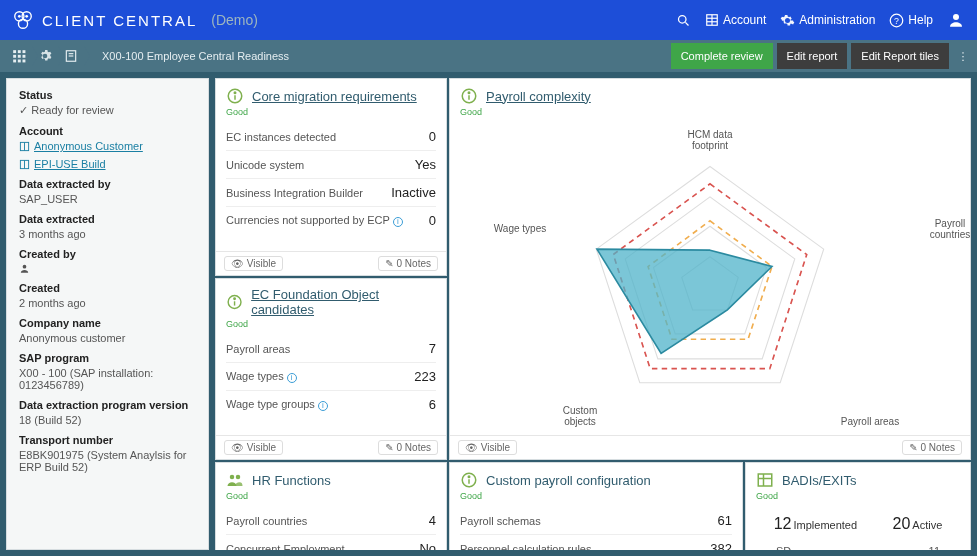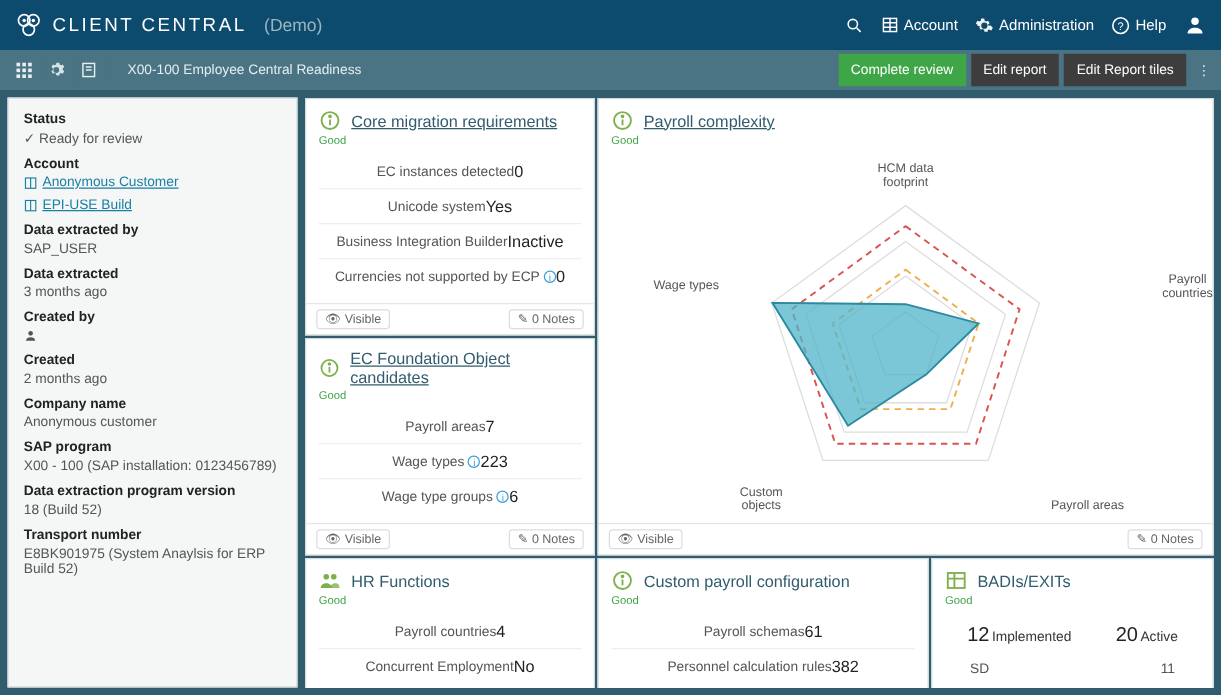--- a/index.html
+++ b/index.html
@@ -1,47 +1,47 @@
 <!DOCTYPE html>
 <html><head>
 <meta charset="utf-8">
 <style>
 *{box-sizing:border-box;margin:0;padding:0;font-family:-apple-system,BlinkMacSystemFont,"Segoe UI",Arial,sans-serif}
 body{background:#315c6e;width:977px;height:556px;overflow:hidden;font-size:12px;color:#333}
-.topbar{height:40px;background:#0c4a6e;display:flex;align-items:center;padding:0 12px;color:#fff}
+.topbar{height:40px;background:#1d4ed8;display:flex;align-items:center;padding:0 12px;color:#fff}
 .logo{display:flex;align-items:center;gap:8px;font-size:15px;letter-spacing:2px;font-weight:300}
 .logo-icon{width:22px;height:22px}
 .demo{color:#9db6bf;margin-left:6px;font-size:14px;letter-spacing:0}
 .top-right{margin-left:auto;display:flex;align-items:center;gap:14px;font-size:12px}
 .top-item{display:flex;align-items:center;gap:4px;cursor:pointer}
 .nav2{height:32px;background:#4a7384;display:flex;padding:0 0 0 6px;color:#e5eef1;font-size:11px;position:relative}
 .nav2 .sq{width:26px;height:32px;display:flex;align-items:center;justify-content:center;cursor:pointer;position:relative}
 .nav2 .sq::after{content:"";position:absolute;right:-6px;top:6px;width:0;height:0;border-top:10px solid transparent;border-bottom:10px solid transparent;border-left:6px solid #4a7384;z-index:1}
 .nav2 .crumb{padding:0 14px 0 18px;line-height:32px}
 .nav2-right{margin-left:auto;display:flex;align-items:center;height:100%}
 .btn{height:26px;padding:0 10px;font-size:11px;border:none;cursor:pointer;display:flex;align-items:center;color:#fff}
 .btn-green{background:#3fa648}
 .btn-grey{background:#3d3d3d;margin-left:4px}
 .dots{width:28px;height:32px;display:flex;align-items:center;justify-content:center;cursor:pointer;color:#e5eef1}
 .main{display:flex;height:484px;padding:6px;gap:6px}
-.sidebar{width:232px;background:#f5f7f7;border:1px solid #d6dde0;padding:10px 12px;overflow-y:auto;font-size:11px;color:#333}
+.sidebar{width:203px;background:#f5f7f7;border:1px solid #d6dde0;padding:10px 12px;overflow-y:auto;font-size:11px;color:#333}
 .sb-label{font-weight:700;color:#222;margin-top:8px}
 .sb-label:first-child{margin-top:0}
 .sb-val{color:#555;margin-top:3px;margin-bottom:6px}
 .sb-link{color:#1a7fa3;text-decoration:underline;display:flex;align-items:center;gap:4px}
 .chk{color:#555}
 .content{flex:1;overflow-y:auto;display:grid;grid-template-columns:232px 1fr 226px;gap:2px}
 .panel{background:#fff;border:1px solid #d6dde0;display:flex;flex-direction:column}
 .panel.span2{grid-column:2/4}
 .p-head{padding:8px 10px 4px;display:flex;align-items:center;gap:8px}
 .p-title{color:#315c6e;font-size:13px;text-decoration:underline;cursor:pointer}
 .p-title-nu{color:#315c6e;font-size:13px}
 .good{color:#3fa648;font-size:9px;padding:0 10px 6px;margin-top:-2px}
 .p-body{padding:0 10px 8px;flex:1}
-.row{display:flex;justify-content:center;align-items:center;padding:6px 0;font-size:11px;color:#555;border-top:1px solid #eee}
+.row{display:flex;justify-content:space-between;align-items:center;padding:6px 0;font-size:11px;color:#555;border-top:1px solid #eee}
 .row:first-child{border-top:none}
 .row .v{color:#222;font-size:13px}
 .p-foot{border-top:1px solid #e6e6e6;padding:4px 8px;display:flex;justify-content:space-between;font-size:10px;color:#666}
 .pill{border:1px solid #ddd;border-radius:3px;padding:1px 6px;display:inline-flex;align-items:center;gap:3px;cursor:pointer}
 .info-i{display:inline-flex;width:10px;height:10px;border:1px solid #3b9dd6;border-radius:50%;color:#3b9dd6;font-size:8px;align-items:center;justify-content:center;margin-left:3px}
 .stat-row{display:flex;justify-content:space-around;padding:8px 0;font-size:11px}
 .stat-row .n{font-size:16px;color:#222;margin-right:2px}
 .mini-row{display:flex;justify-content:space-between;padding:4px 20px;font-size:11px;color:#555}
 .icon-head{width:18px;height:18px}
 .radar-wrap{position:relative;height:290px}

